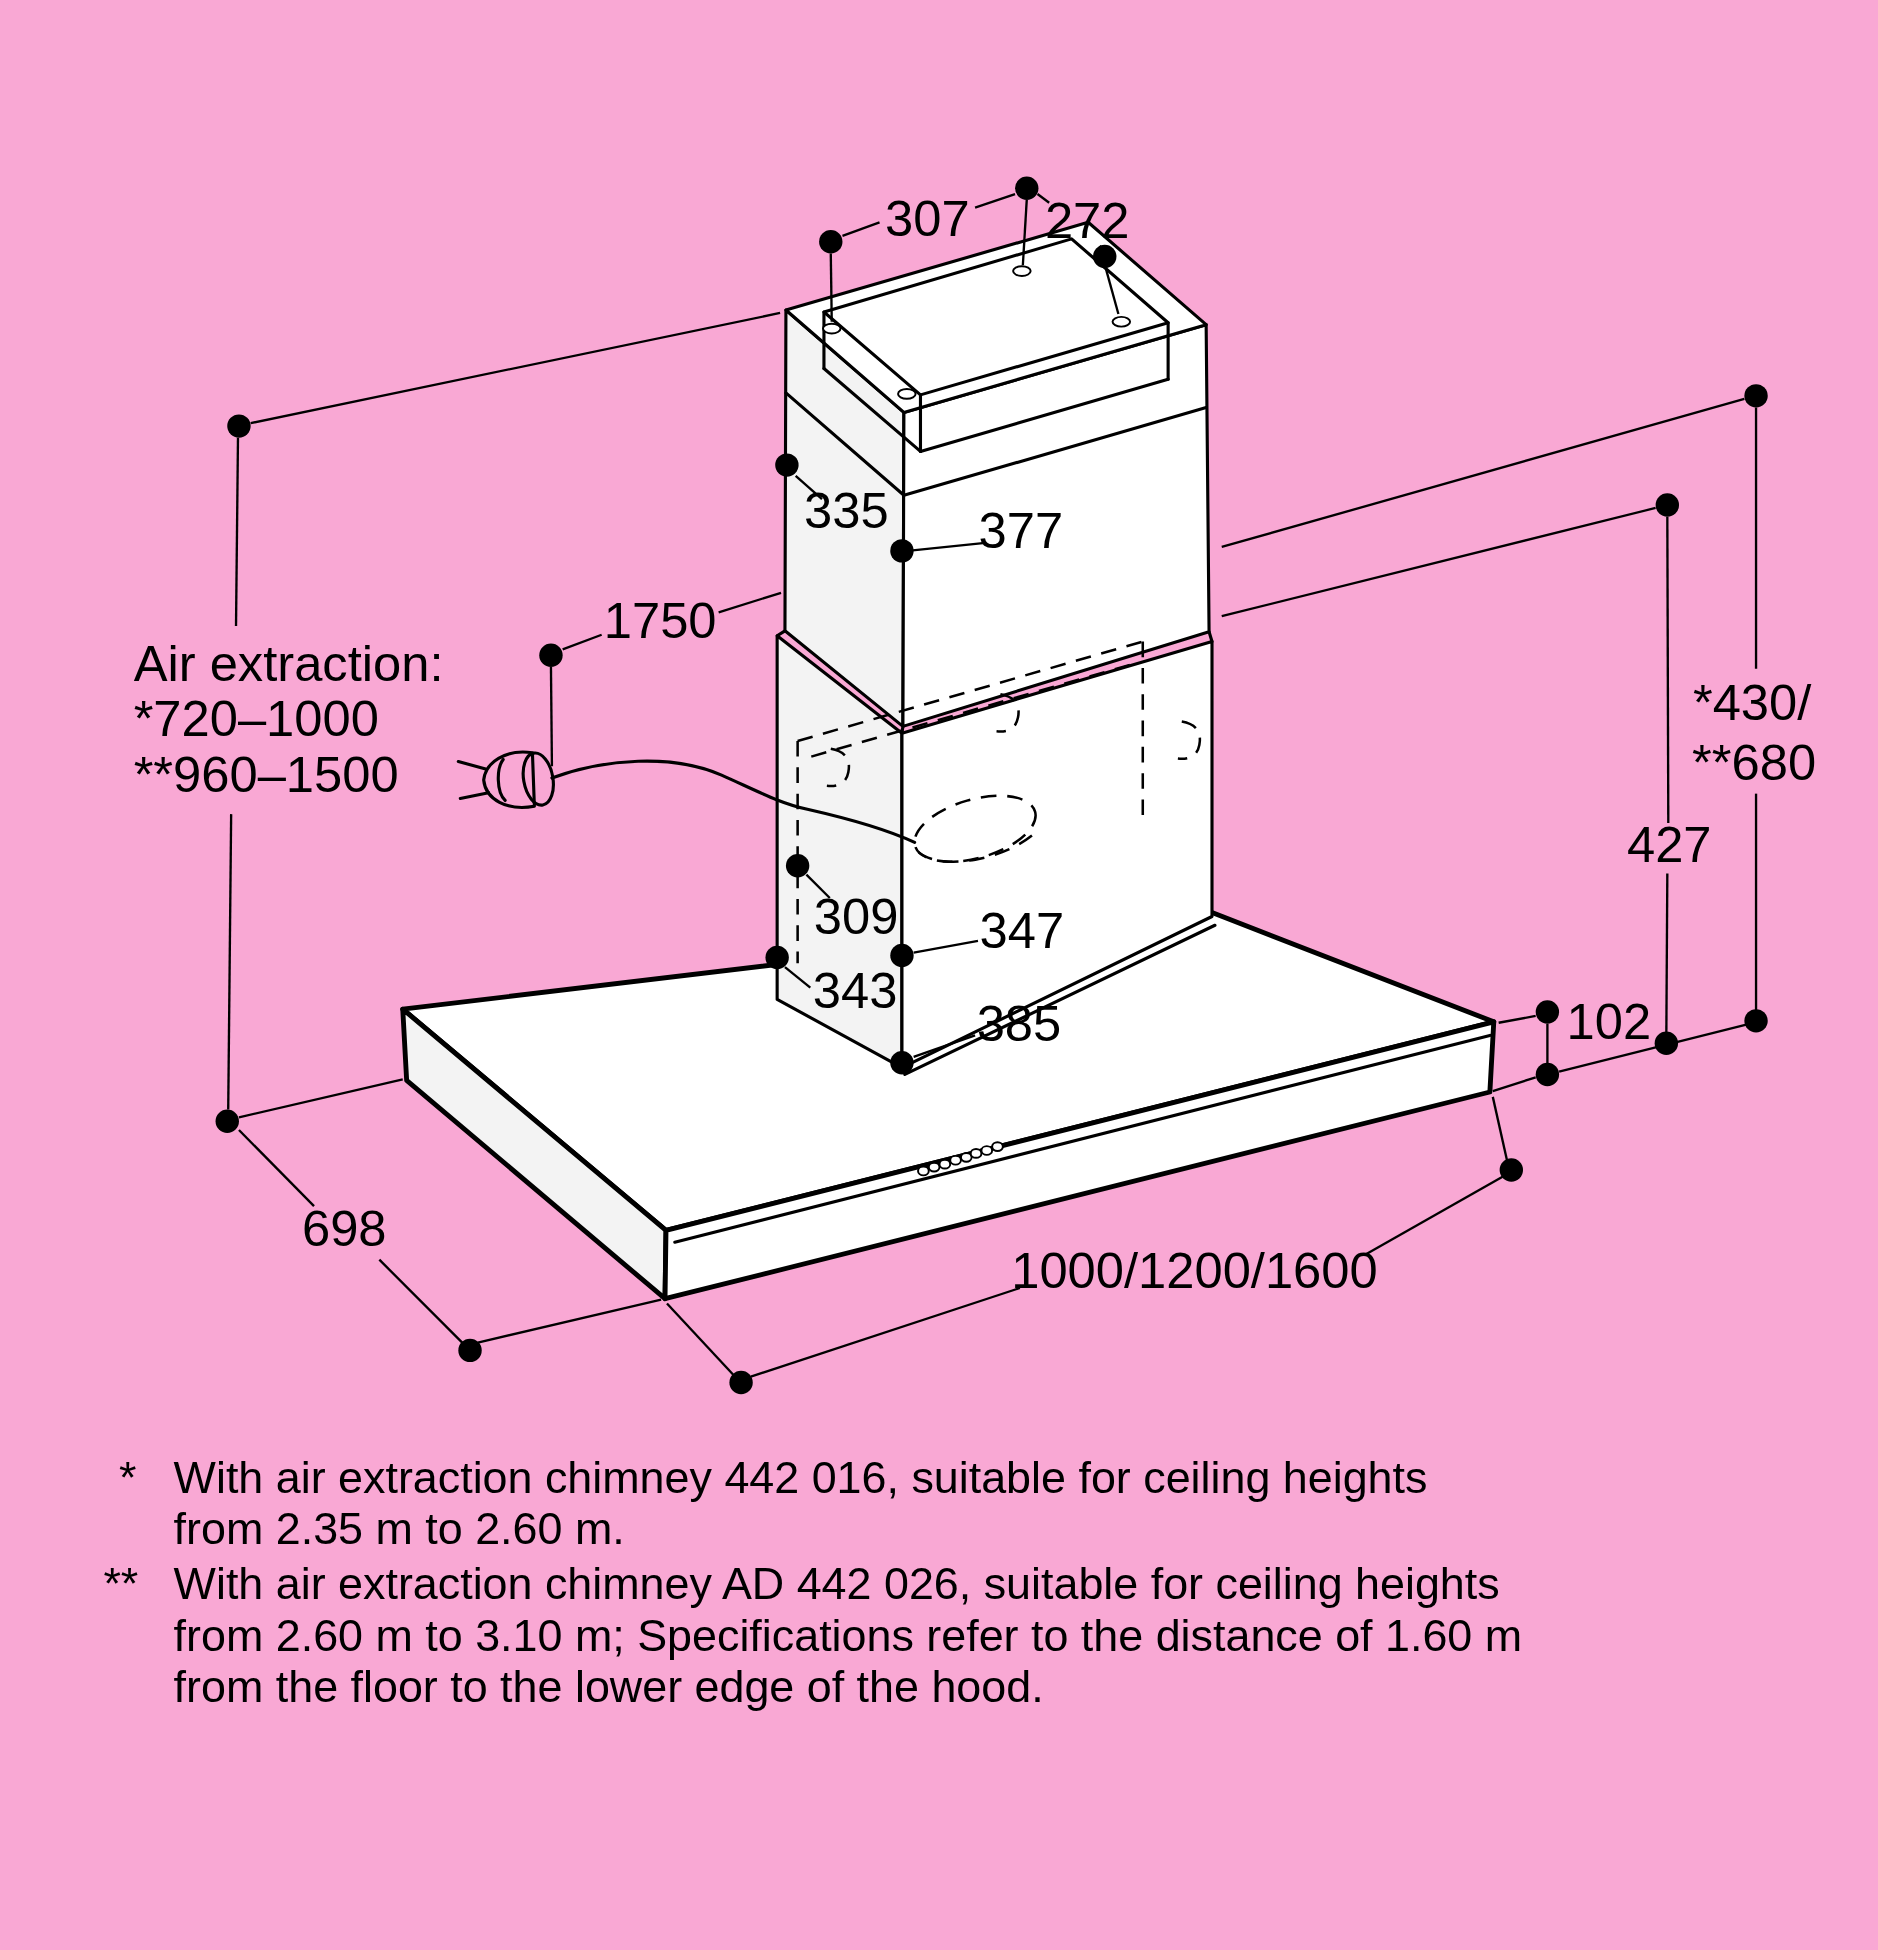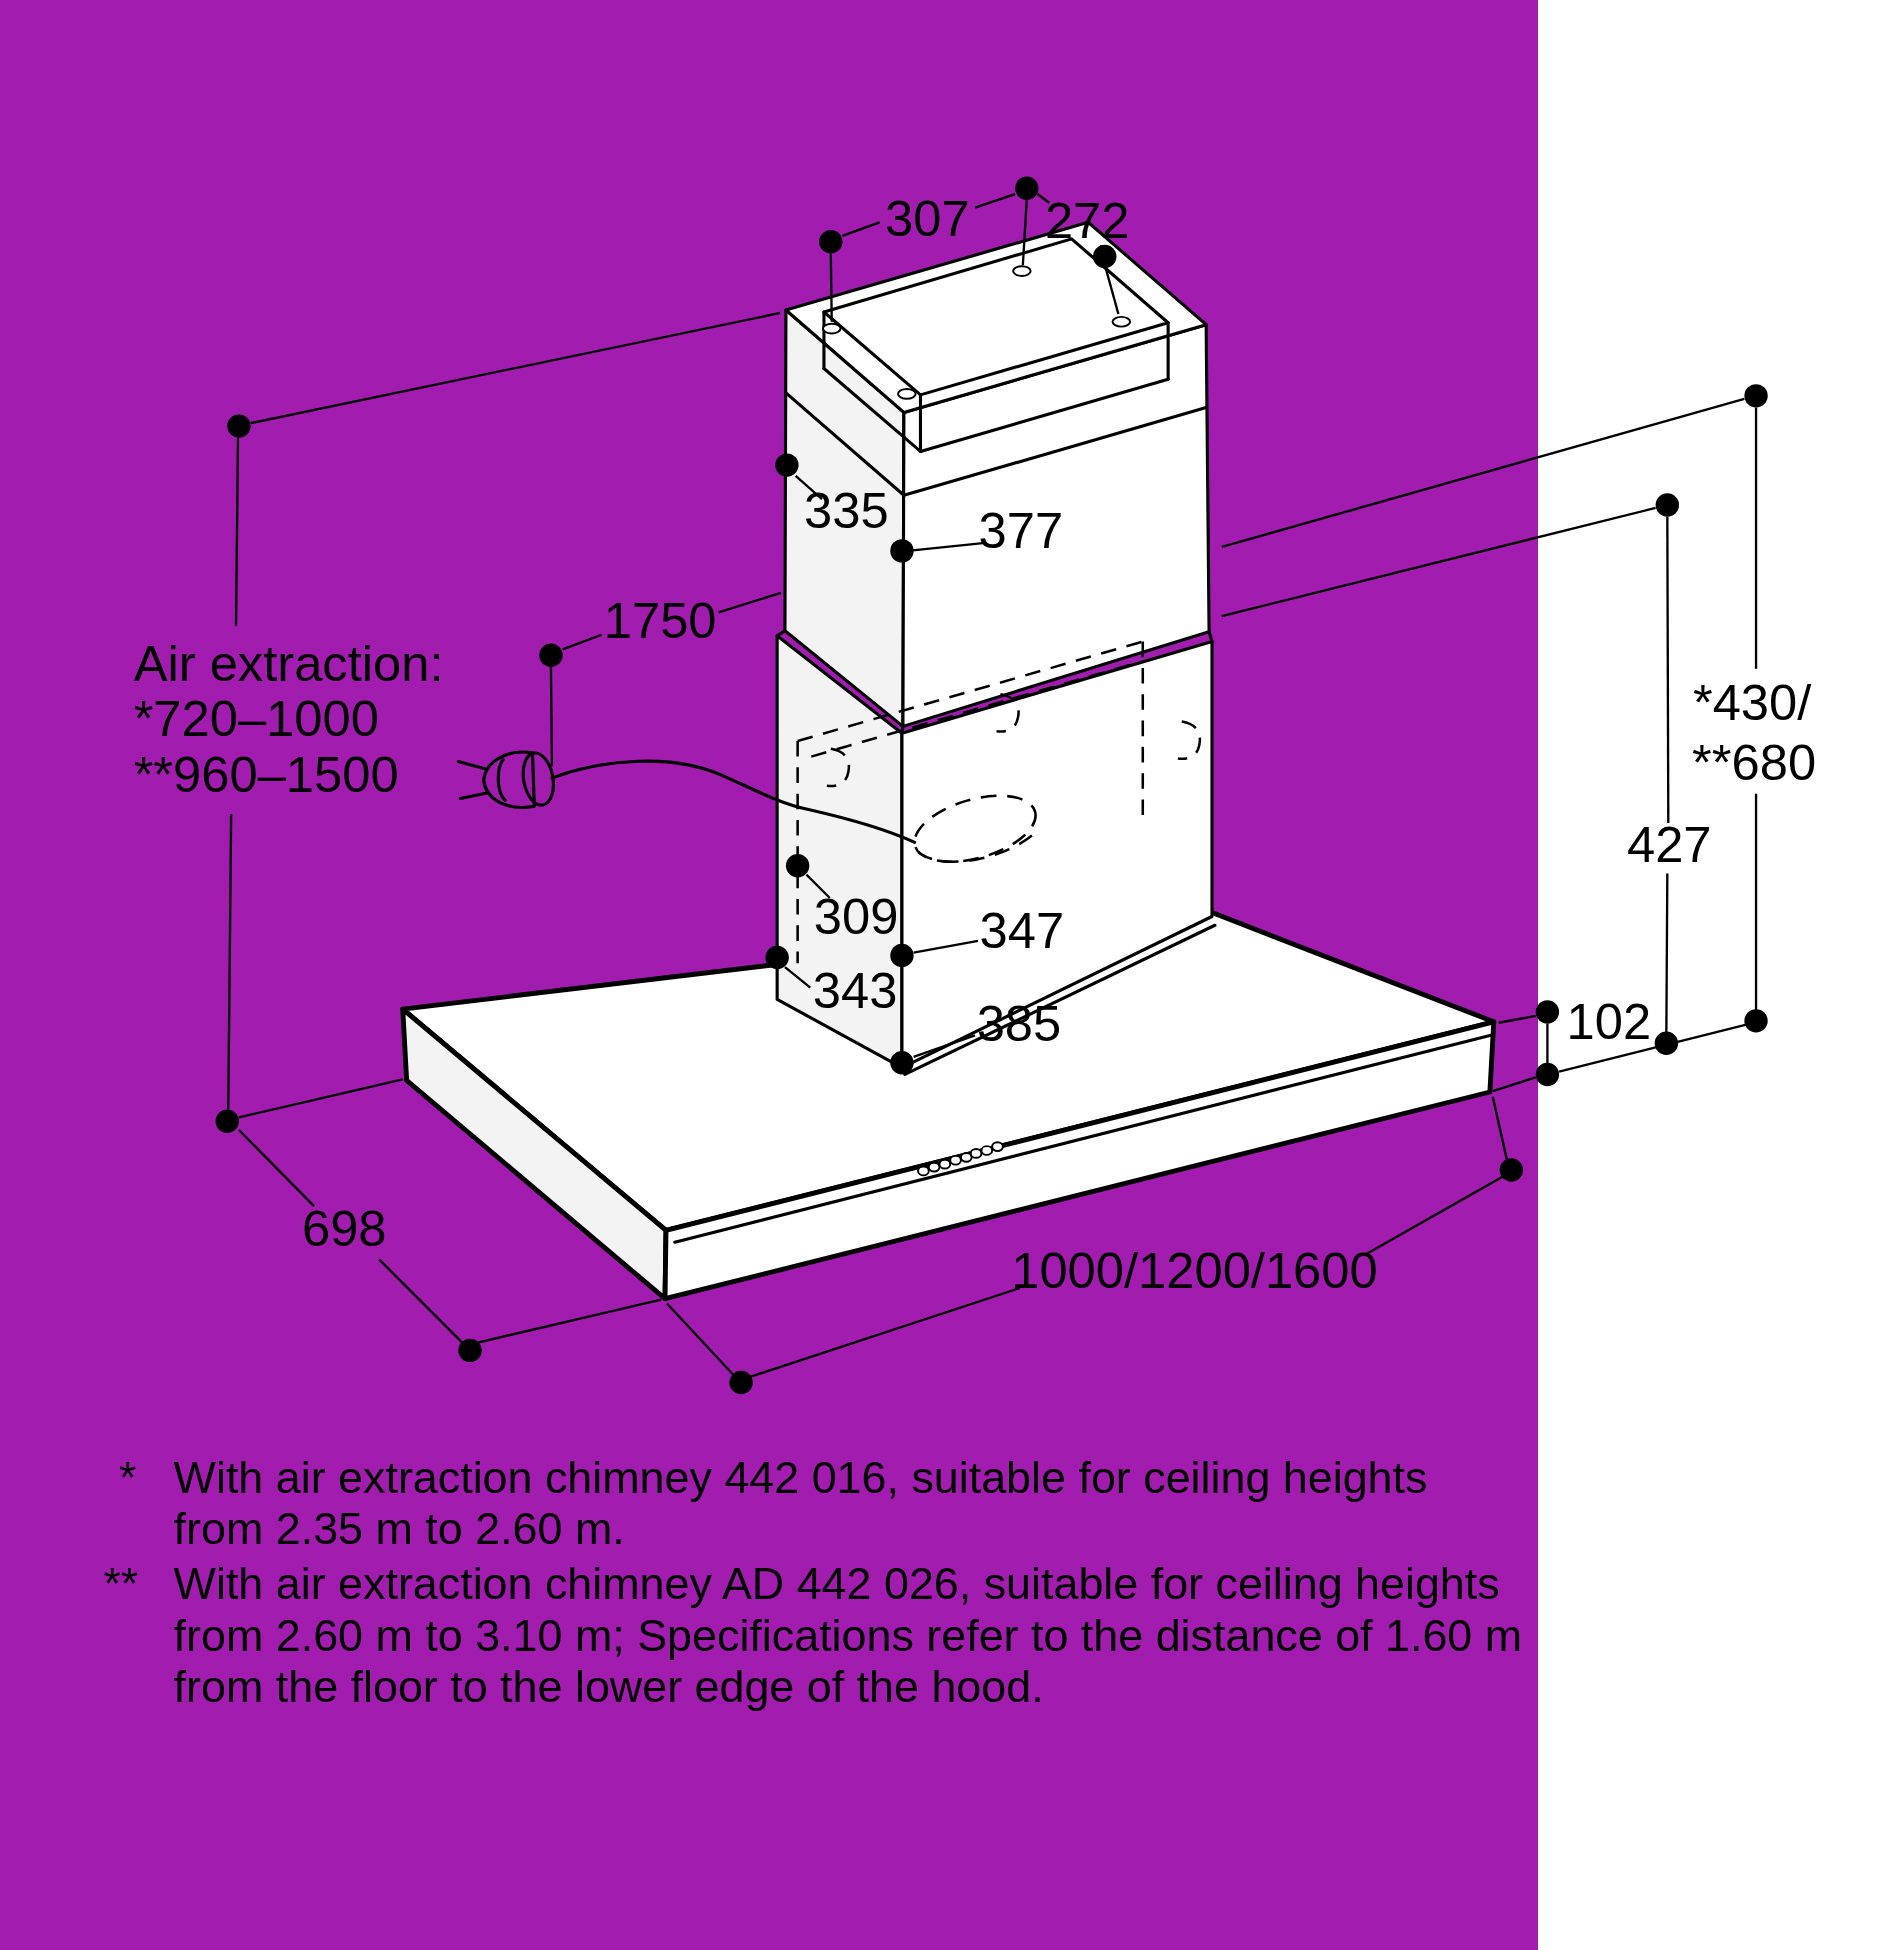--- a/index.html
+++ b/index.html
@@ -1,16 +1,16 @@
 <!DOCTYPE html>
 <html><head>
 <meta charset="utf-8">
 <style>
   html,body { margin:0; padding:0; background:#ffffff; }
-  .page { width:1538px; height:1950px; position:relative; background:#a21caf; }
+  .page { width:1878px; height:1950px; position:relative; background:#f9a8d4; }
   svg { display:block; }
   text { font-family:"Liberation Sans", sans-serif; fill:#000; }
   .dim-text  { font-size:52px; }
   .air-text  { font-size:52px; }
   .note-text { font-size:46px; }
   .dim-line  { stroke:#000; stroke-width:2.4; fill:none; }
   .draw      { stroke:#000; stroke-width:3.2; fill:none; stroke-linejoin:round; stroke-linecap:round; }
   .draw-heavy{ stroke:#000; stroke-width:5;   fill:none; stroke-linejoin:round; stroke-linecap:round; }
   .face      { fill:#f3f3f3; }
   .face-w    { fill:#ffffff; }

